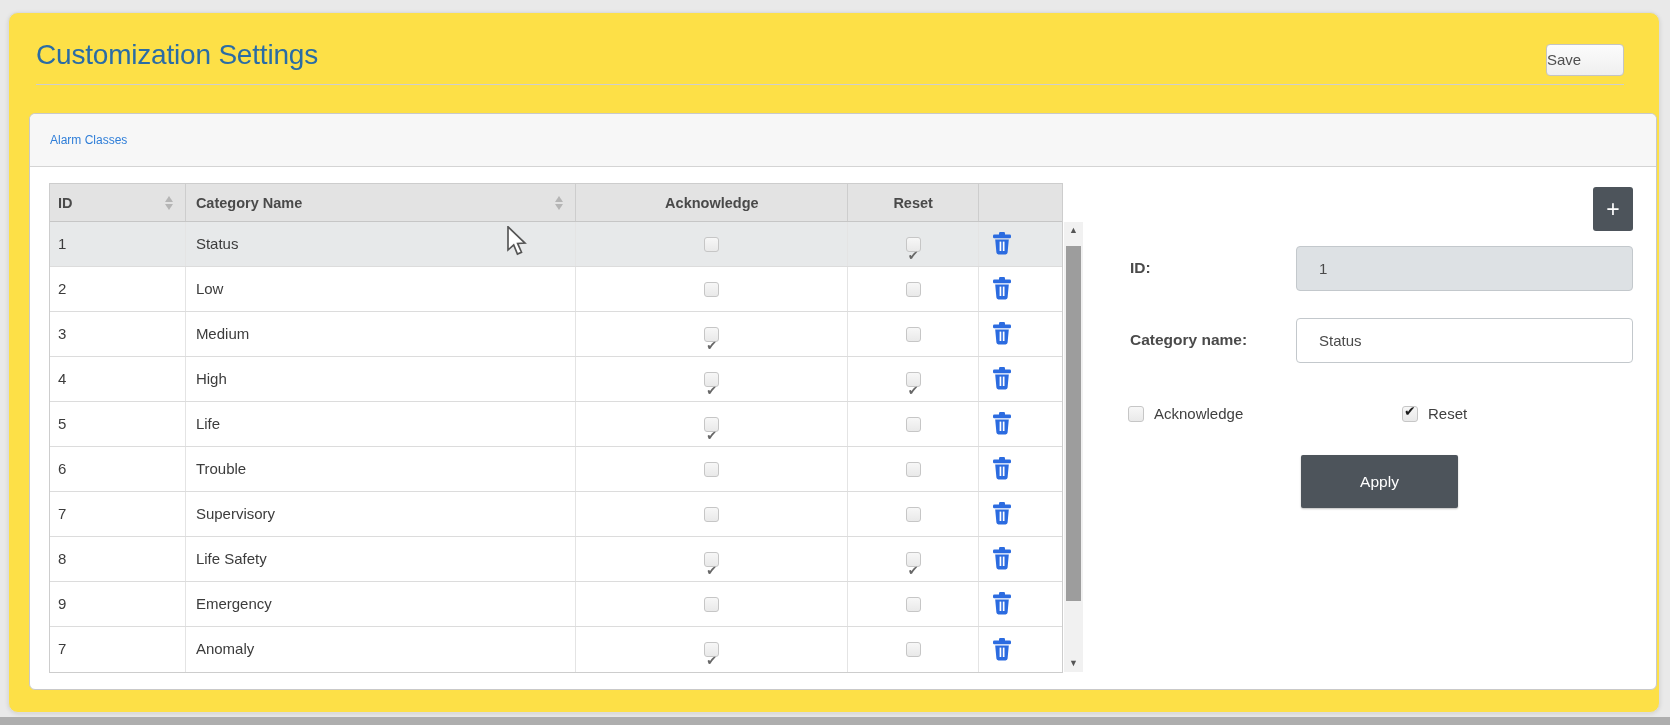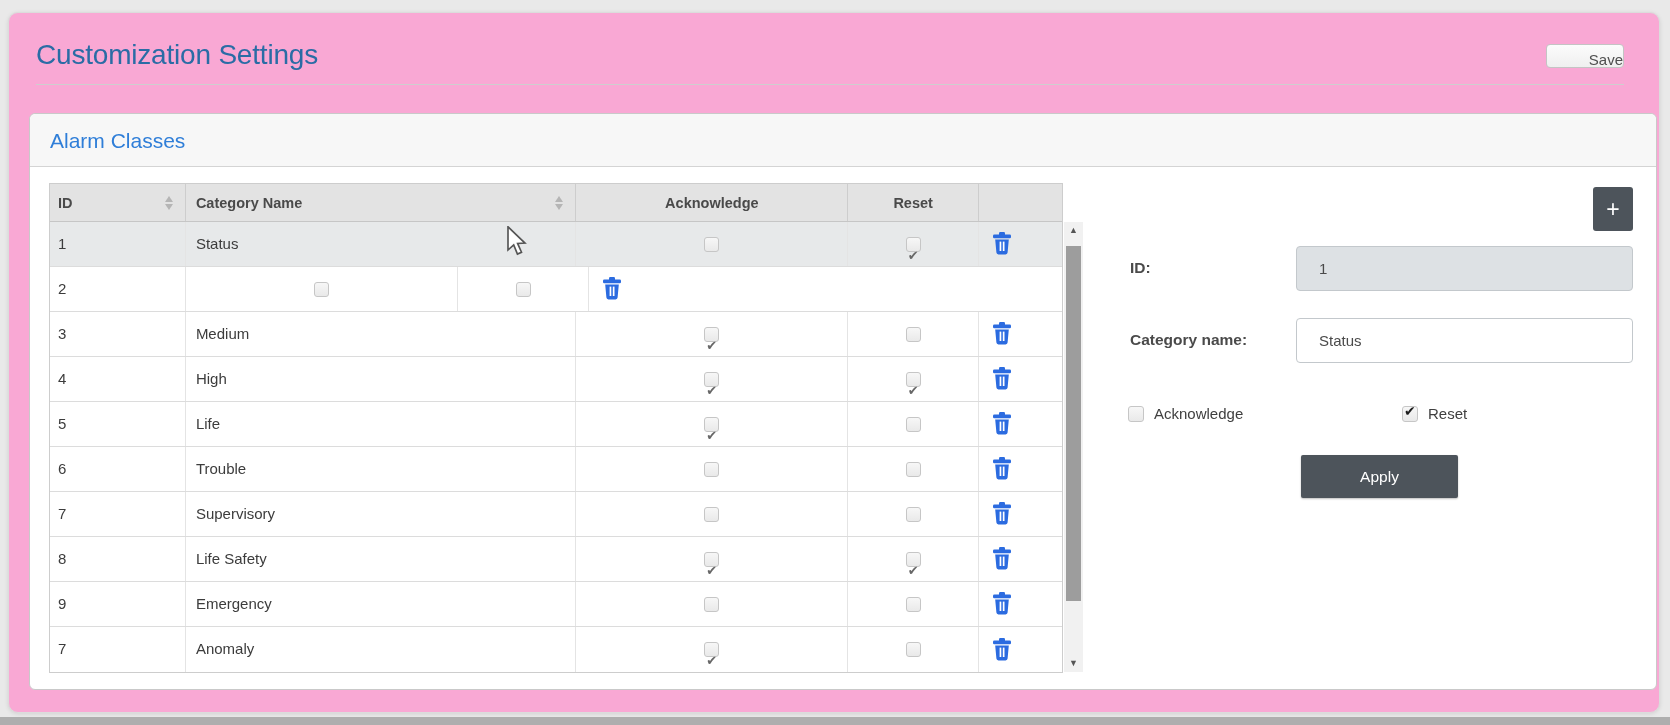--- a/index.html
+++ b/index.html
@@ -2,36 +2,36 @@
 <html style="--c-title: #2a6ca5; --c-link: #2f7ed8; --c-trash: #2b6be0; --c-dark: #4d545b; --c-selected_row: #e7e9ea;"><head>
 <meta charset="utf-8">
 <style>
   * { margin:0; padding:0; box-sizing:border-box; }
   html,body { width:1670px; height:725px; }
   body { font-family:"Liberation Sans","DejaVu Sans",sans-serif; background:#e9e9e9; position:relative; overflow:hidden; }
 
   .bottom-strip { position:absolute; left:0; right:0; bottom:0; height:8px; background:#aeaeae; }
 
   .card { position:absolute; left:8px; top:12px; width:1652px; height:701px;
-          background:#f9a8d4; border:1px solid #dcdcdc; border-radius:10px;
+          background:#fde047; border:1px solid #dcdcdc; border-radius:10px;
           box-shadow:0 1px 4px rgba(0,0,0,.10); }
 
   .page-title { position:absolute; left:27px; top:26px; font-size:28px; font-weight:500;
                 color:var(--c-title,#2a6ca5); letter-spacing:-.2px; }
   .title-rule { position:absolute; left:27px; top:71px; width:1588px; height:1px; background:#cecece; }
 
-  .save-btn { position:absolute; left:1537px; top:31px; width:78px; height:24px;
+  .save-btn { position:absolute; left:1537px; top:31px; width:78px; height:32px;
               background:linear-gradient(#fcfcfc,#efefef); border:1px solid #c4c4c4; border-radius:4px;
-              font-size:15px; color:#4f4f4f; text-align:right; line-height:30px; cursor:pointer; }
+              font-size:15px; color:#4f4f4f; text-align:left; line-height:30px; cursor:pointer; }
 
   .panel { position:absolute; left:20px; top:100px; width:1628px; height:577px;
            border:1px solid #c9c9c9; border-radius:6px; background:#fff; }
   .panel-header { height:53px; background:#f7f7f7; border-bottom:1px solid #d4d4d4;
                   border-radius:6px 6px 0 0; }
-  .panel-header-label { font-size:21px; color:var(--c-link,#2f7ed8); line-height:53px; padding-left:20px; }
+  .panel-header-label { font-size:12px; color:var(--c-link,#2f7ed8); line-height:53px; padding-left:20px; }
   .panel-body { position:relative; height:522px; }
 
   
   .grid { position:absolute; left:19px; top:16px; width:1014px; border:1px solid #cdcdcd; background:#fff; }
   .g-row { display:flex; height:45px; border-bottom:1px solid #dcdcdc; background:#fff; }
   .g-row:last-child { border-bottom:none; }
   .g-row.selected { background:var(--c-selected_row,#e7e9ea); }
   .g-head { display:flex; height:38px; background:#e3e3e3; border-bottom:1px solid #c6c6c6; }
   .hcell { position:relative; font-size:14.5px; font-weight:bold; color:#4a4a4a; line-height:38px;
            border-right:1px solid #cdcdcd; }
@@ -80,21 +80,21 @@
   .lbl-cat { left:1100px; top:164px;font-weight:bold; }
   .inp-cat { top:151px; background:#fff; }
 
   .check-item { position:absolute; top:238px; display:flex; align-items:center; gap:10px; }
   .check-ack { left:1098px; }
   .check-res { left:1372px; }
   .check-item .cb { width:16px; height:16px; cursor:pointer; }
   .check-item .cb.on::after { color:#1d1d1d; font-size:14px; }
   .check-label { font-size:15px; color:#3f3f3f; }
 
-  .apply-btn { position:absolute; left:1271px; top:288px; width:157px; height:43px;
+  .apply-btn { position:absolute; left:1271px; top:288px; width:157px; height:53px;
                background:var(--c-dark,#4d545b); border:none; border-radius:2px; color:#fff;
                font-size:15.5px; cursor:pointer; box-shadow:0 1px 2px rgba(0,0,0,.25); }
 
   .mouse-cursor { position:absolute; left:506px; top:226px; z-index:50; pointer-events:none; }
 </style>
 </head>
 <body>
 
 <div class="card">
   <div class="page-title">Customization Settings</div>
@@ -139,20 +139,21 @@
           <rect x="1" y="2.4" width="18" height="3.8" rx="1.3" fill="var(--c-trash,#2b6be0)"></rect>
           <path d="M3.2 7.6 h13.6 l-1.2 13 a2 2 0 0 1 -2 1.8 h-7.2 a2 2 0 0 1 -2 -1.8 Z" fill="var(--c-trash,#2b6be0)"></path>
           <rect x="7.6" y="9.6" width="1.7" height="9.4" fill="#ffffff"></rect>
           <rect x="10.8" y="9.6" width="1.7" height="9.4" fill="#ffffff"></rect>
         </svg>
       </button>
     </div>
   </div>
             <div class="g-row">
     <div class="cell w-id">2</div>
+    <div class="cell w-cat">Low</div>
     <div class="cell w-ack">
       <span class="cb"></span>
     </div>
     <div class="cell w-res">
       <span class="cb"></span>
     </div>
     <div class="cell w-act">
       <button class="trash-btn">
         <svg width="20" height="23" viewBox="0 0 20 23">
           <rect x="7" y="0" width="6" height="3.4" rx="1.2" fill="var(--c-trash,#2b6be0)"></rect>

